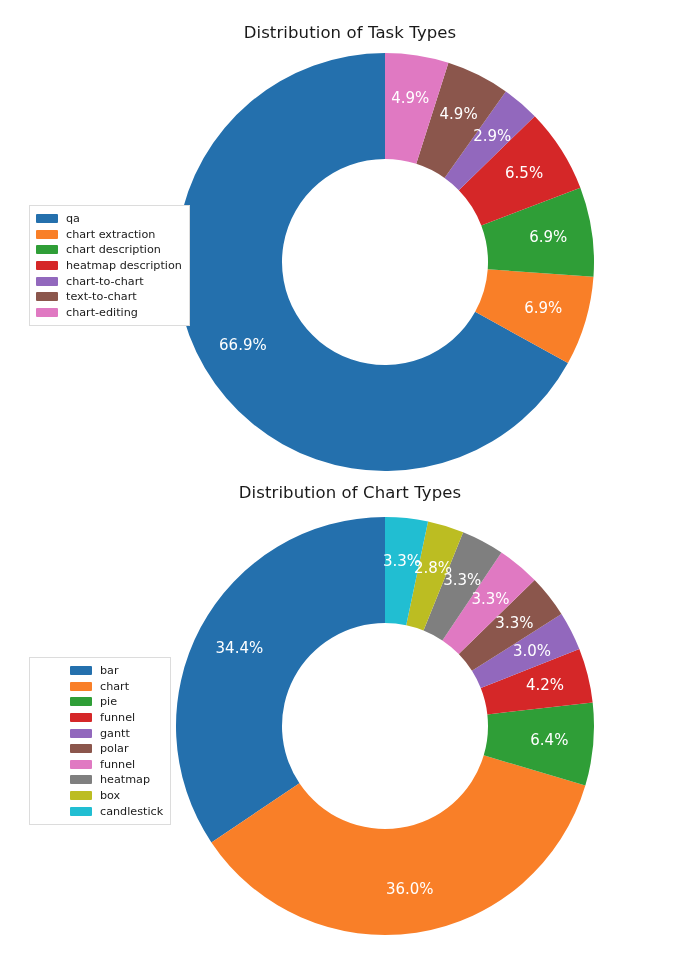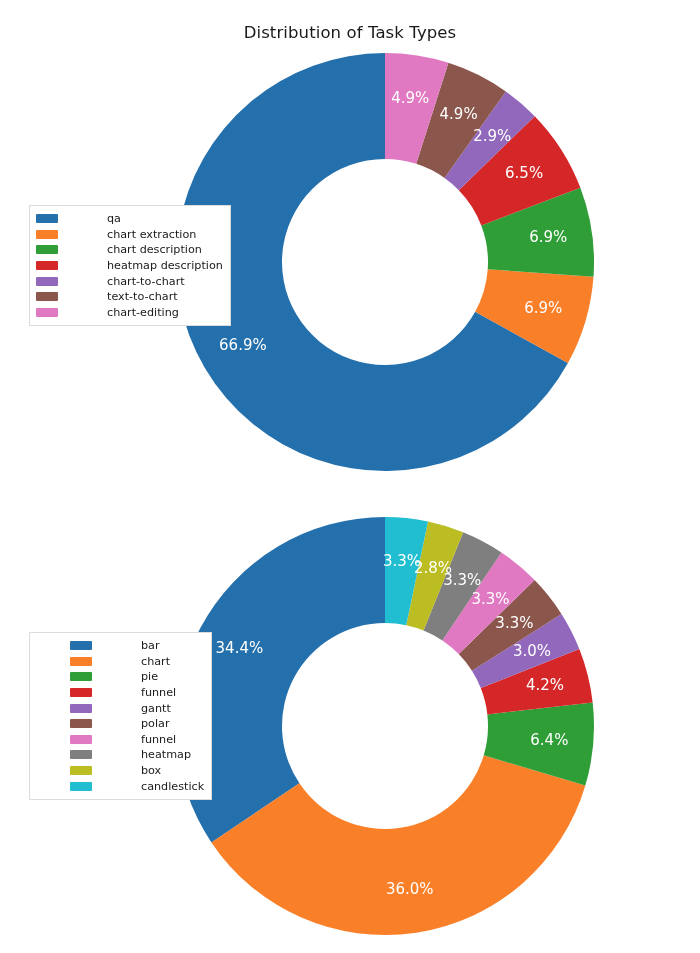--- a/index.html
+++ b/index.html
@@ -62,28 +62,27 @@
   }
 
   .legend-box {
     position: absolute;
     background: #ffffff;
     border: 1px solid #dcdcdc;
     padding: 5px 7px 5px 6px;
     box-sizing: border-box;
   }
   #legend-task  { left: 29px; top: 205px; }
-  #legend-chart { left: 29px; top: 156px; padding-left: 40px; }
+  #legend-chart { left: 29px; top: 181px; padding-left: 40px; }
 
   .legend-row {
     display: flex;
     align-items: center;
     height: 15.6px;
     white-space: nowrap;
-    gap: 41px;
   }
   .legend-swatch {
     width: 22px;
     height: 9px;
     margin-right: 8px;
     flex: 0 0 auto;
     border-radius: 1px;
   }
   .legend-label {
     font-family: "DejaVu Sans", sans-serif;
@@ -161,20 +160,21 @@
           <span class="legend-label">text-to-chart</span>
         </div>
         <div class="legend-row">
           <span class="legend-swatch" style="background: rgb(224, 121, 194);"></span>
           <span class="legend-label">chart-editing</span>
         </div>
       </div>
   </div>
 
   <div class="panel" id="panel-chart">
+    <div class="chart-title">Distribution of Chart Types</div>
 
     <svg class="donut-svg" id="svg-chart" viewBox="0 0 700 477">
         <g>
           <path d="M 385 41 A 209 209 0 0 0 211.4054570680751 366.38700384603123 L 299.4486223828313 307.3581884982833 A 103 103 0 0 1 385 147 Z" fill="#2470ad" stroke="none">
             <title>bar 34.4%</title>
           </path>
           <path d="M 211.4054570680751 366.38700384603123 A 209 209 0 0 0 585.3310539046315 309.5690258562254 L 483.72774426878965 279.35698403440773 A 103 103 0 0 1 299.4486223828313 307.3581884982833 Z" fill="#f97f28" stroke="none">
             <title>line 36.0%</title>
           </path>
           <path d="M 585.3310539046315 309.5690258562254 A 209 209 0 0 0 592.6647638986817 226.41301556144253 L 487.34196498356084 238.3757923580315 A 103 103 0 0 1 483.72774426878965 279.35698403440773 Z" fill="#2f9e37" stroke="none">

